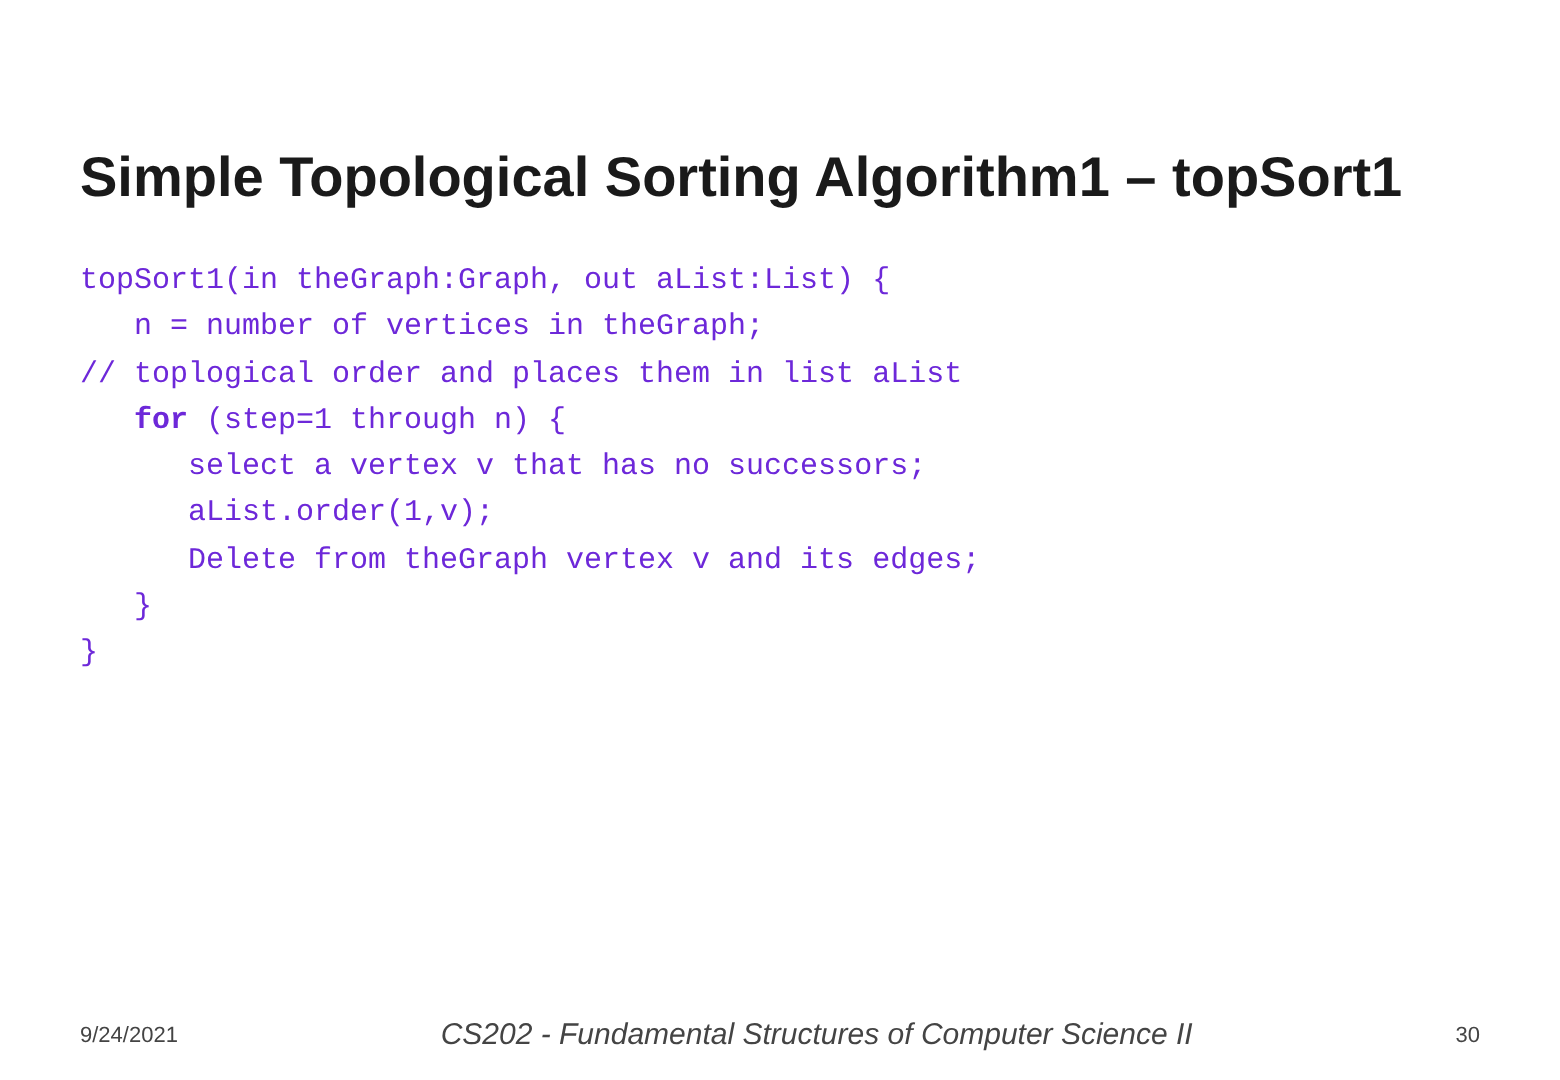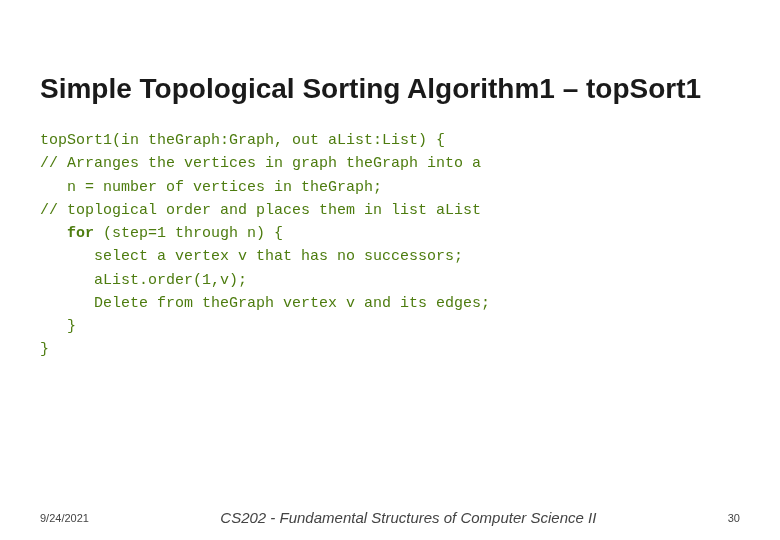--- a/index.html
+++ b/index.html
@@ -30,21 +30,21 @@
       color: #1a1a1a;
       margin-bottom: 24px;
       font-family: Arial, sans-serif;
       margin-top: 43px;
     }
 
     .code-block {
       font-family: 'Courier New', Courier, monospace;
       font-size: 15px;
       line-height: 1.55;
-      color: #4d7c0f;
+      color: #6d28d9;
     }
 
     .code-line {
       display: block;
       white-space: pre;
     }
 
     .keyword {
       font-weight: bold;
     }
@@ -77,21 +77,20 @@
     }
   </style>
 </head>
 <body>
 
 <div class="slide">
   <div class="title">Simple Topological Sorting Algorithm1 – topSort1</div>
 
   <div class="code-block">
     <span class="code-line">topSort1(in theGraph:Graph, out aList:List) {</span>
-    <span class="code-line">// Arranges the vertices in graph theGraph into a</span>
     <span class="code-line">   n = number of vertices in theGraph;</span>
     <span class="code-line">// toplogical order and places them in list aList</span>
     <span class="code-line">   <span class="keyword">for</span> (step=1 through n) {</span>
     <span class="code-line">      select a vertex v that has no successors;</span>
     <span class="code-line">      aList.order(1,v);</span>
     <span class="code-line">      Delete from theGraph vertex v and its edges;</span>
     <span class="code-line">   }</span>
     <span class="code-line">}</span>
   </div>
 

